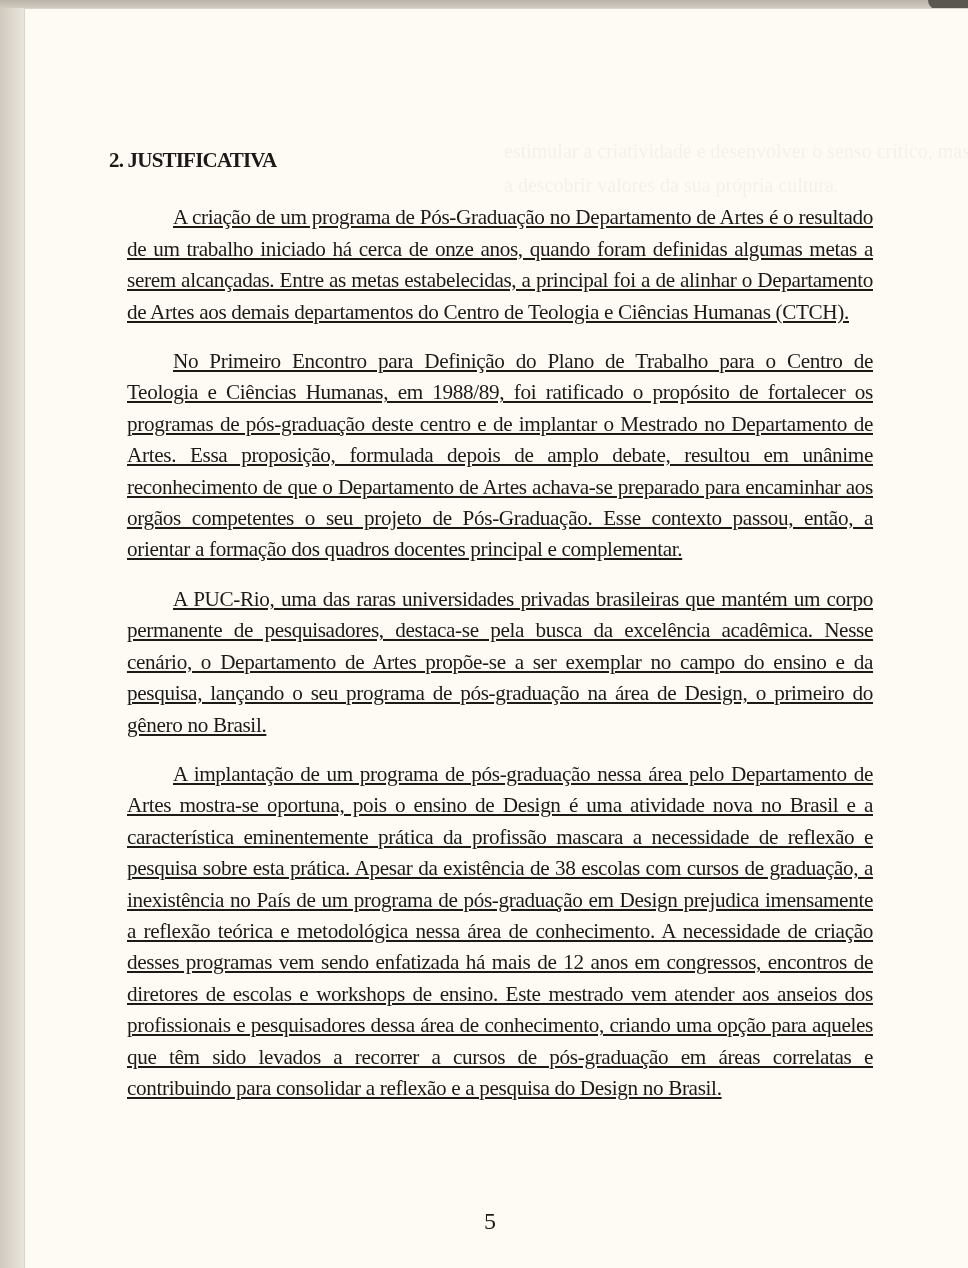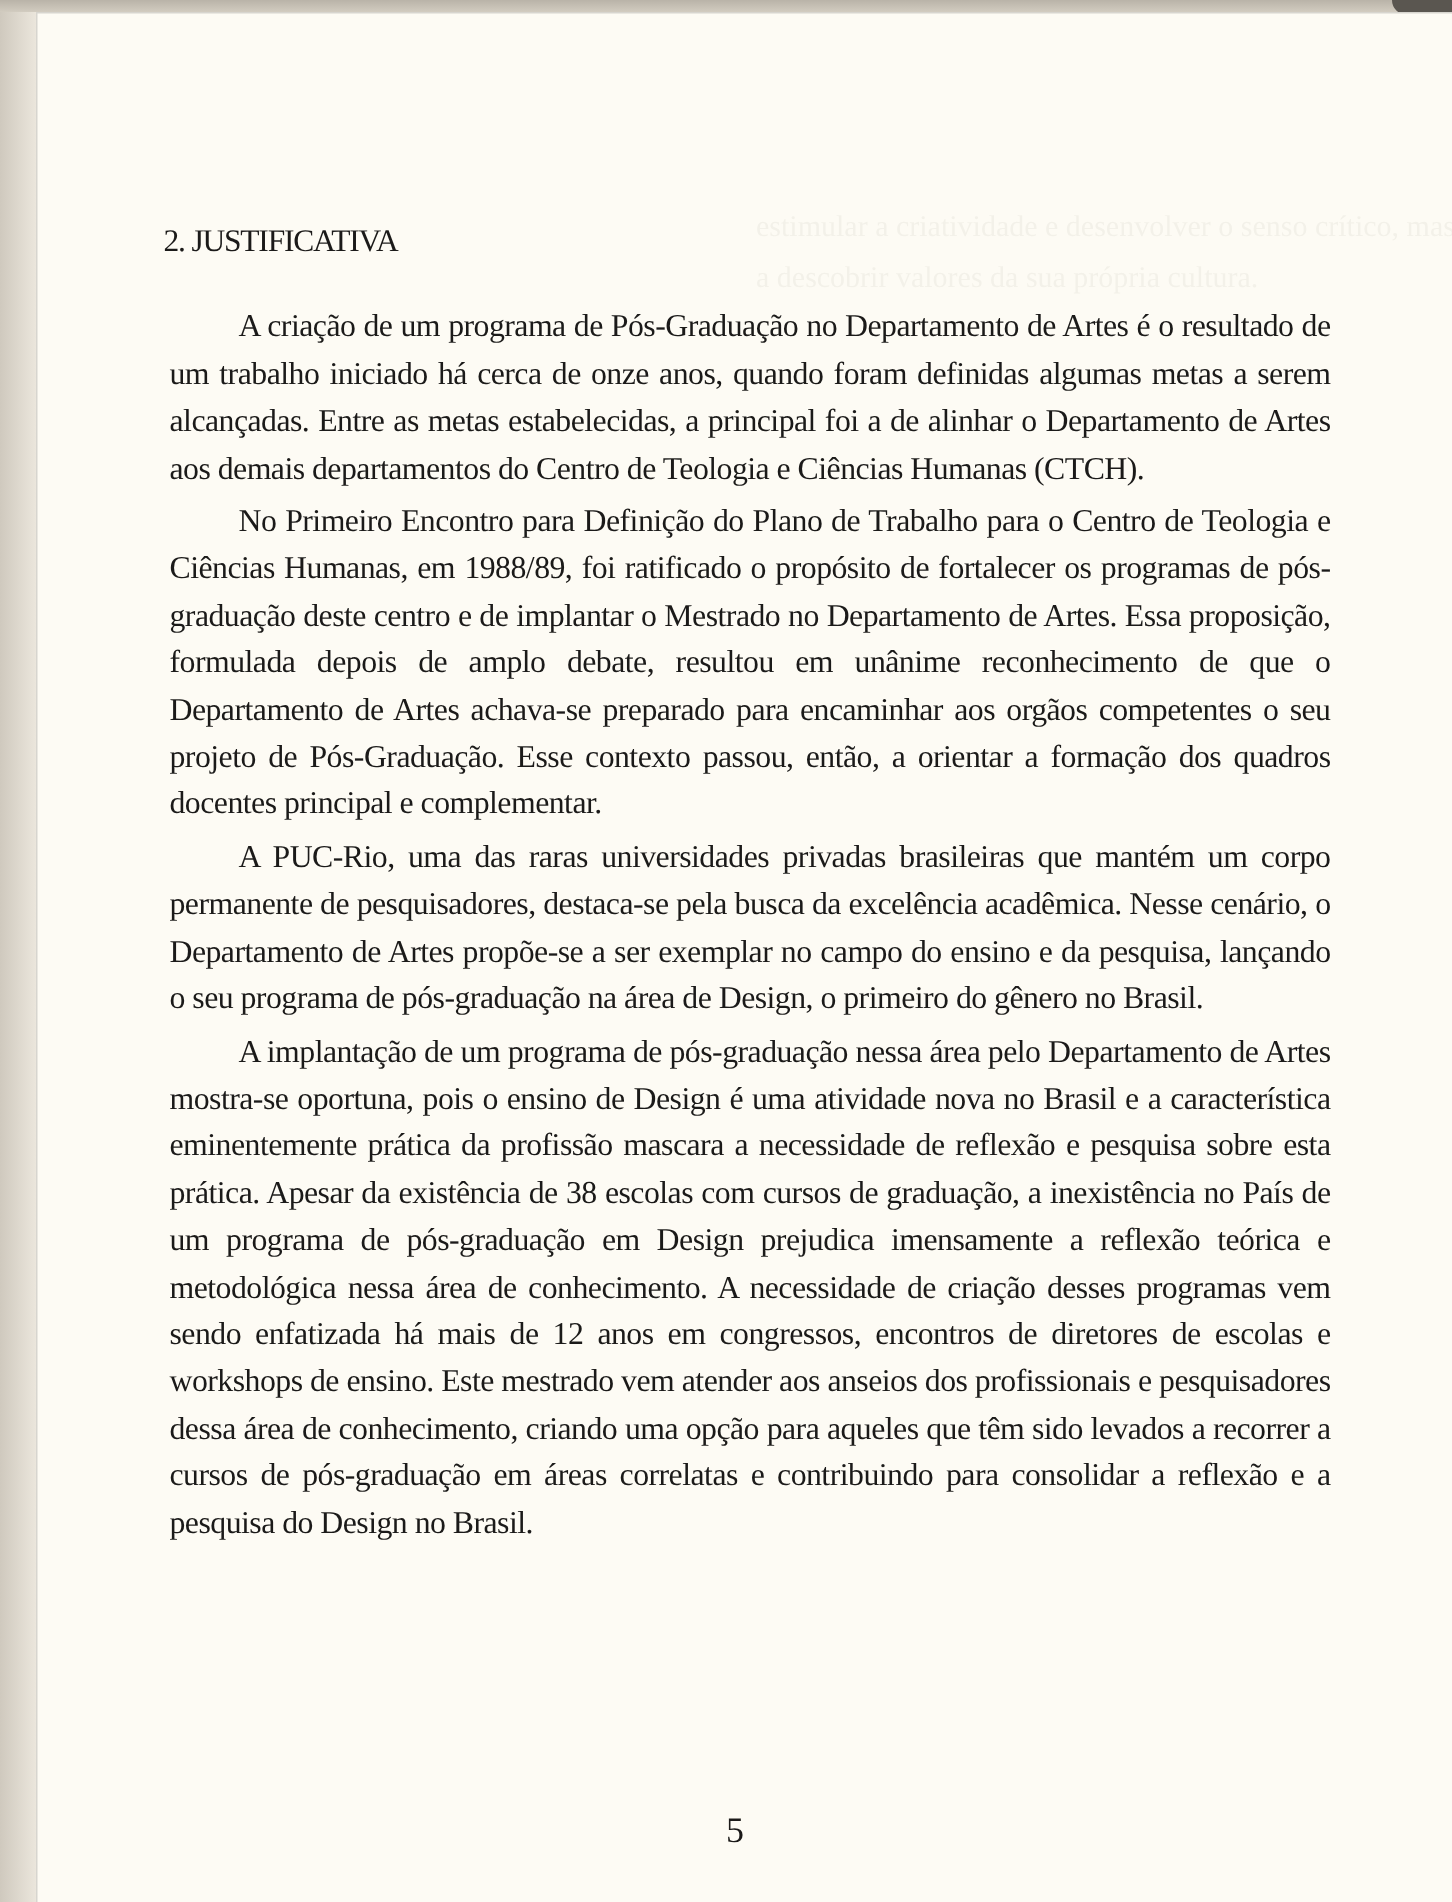--- a/index.html
+++ b/index.html
@@ -60,26 +60,27 @@
       font-family: "Liberation Serif", serif;
       color: #1b1a19;
       font-size: 21.2px;
       line-height: 31.4px;
       letter-spacing: -0.35px;
     }
     .heading {
       font-size: 21px;
       margin: 0 0 26px 0;
       letter-spacing: -0.8px;
-      font-weight: normal;
+      font-weight: bold;
     }
     .para {
-      margin: 4px;
+      margin: 18px;
       text-indent: 46px;
       text-align: justify;
+      text-decoration: underline;
     }
     .page-number {
       position: absolute;
       left: 484px;
       top: 1208px;
       font-family: "Liberation Serif", serif;
       font-size: 24px;
       color: #1b1a19;
     }
   </style>

